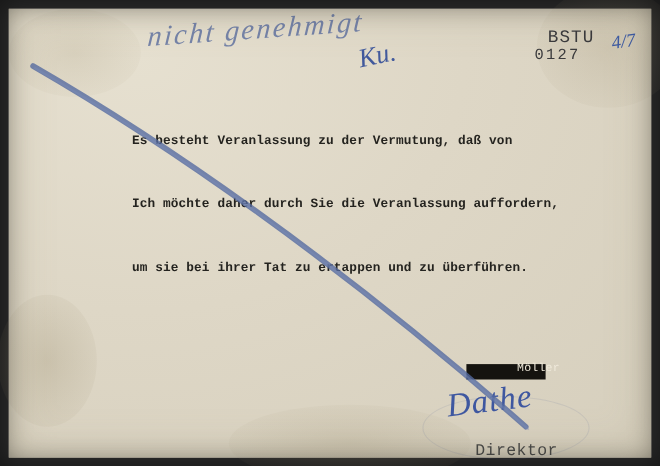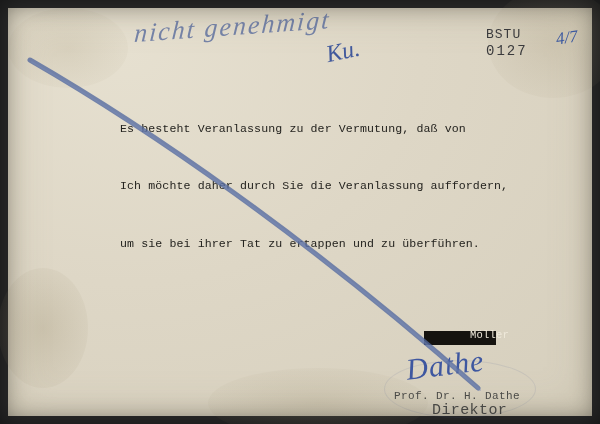--- a/index.html
+++ b/index.html
@@ -44,21 +44,21 @@
     left: 112px;
     top: 72px;
     width: 446px;
     font-family: "Liberation Mono", "DejaVu Sans Mono", monospace;
     font-size: 11.6px;
     line-height: 19.3px;
     color: #24231f;
     letter-spacing: 0.1px;
     white-space: pre-wrap;
   }
-  .para { margin: 0 0 0 0; }
+  .para { margin: 0 0 0 0; font-weight: bold; }
 
   
   #redaction {
     position: absolute;
     left: 416px;
     top: 323px;
     width: 72px;
     height: 14px;
     background: #15130f;
   }
@@ -77,21 +77,21 @@
   #stamp-bstu {
     position: absolute;
     left: 478px;
     top: 18px;
     font-family: "Liberation Mono", "DejaVu Sans Mono", monospace;
     color: #3a3a3c;
     font-size: 12.5px;
     line-height: 17px;
     letter-spacing: 1px;
   }
-  #stamp-bstu .l1 { font-size: 13px; }
+  #stamp-bstu .l1 { font-size: 16px; margin-left: 12px; }
   #stamp-bstu .l2 { font-size: 14px; letter-spacing: 2px; }
 
   
   #page-number {
     position: absolute;
     left: 548px;
     top: 20px;
     font-family: "Liberation Serif", serif;
     font-style: italic;
     font-size: 17px;
@@ -215,21 +215,20 @@
       
       
       
     </div>
 
     <div id="redaction"></div>
     <div id="redaction-label">Möller</div>
 
     <div id="round-stamp"></div>
     <div id="signature">Dathe</div>
-    <div id="sig-line1">Prof. Dr. H. Dathe</div>
     <div id="sig-line2">Direktor</div>
 
     <svg id="diagonal-stroke" viewBox="0 0 584 408" preserveAspectRatio="none">
       <path d="M 22,52 C 140,120 300,230 470,380" stroke="#53699f" stroke-width="5" fill="none" stroke-linecap="round" opacity="0.78"></path>
       <path d="M 24,54 C 142,122 302,232 472,382" stroke="#7b8dba" stroke-width="2" fill="none" stroke-linecap="round" opacity="0.4"></path>
     </svg>
 
   </div>
   <div id="edge-shade"></div>
 </div>

